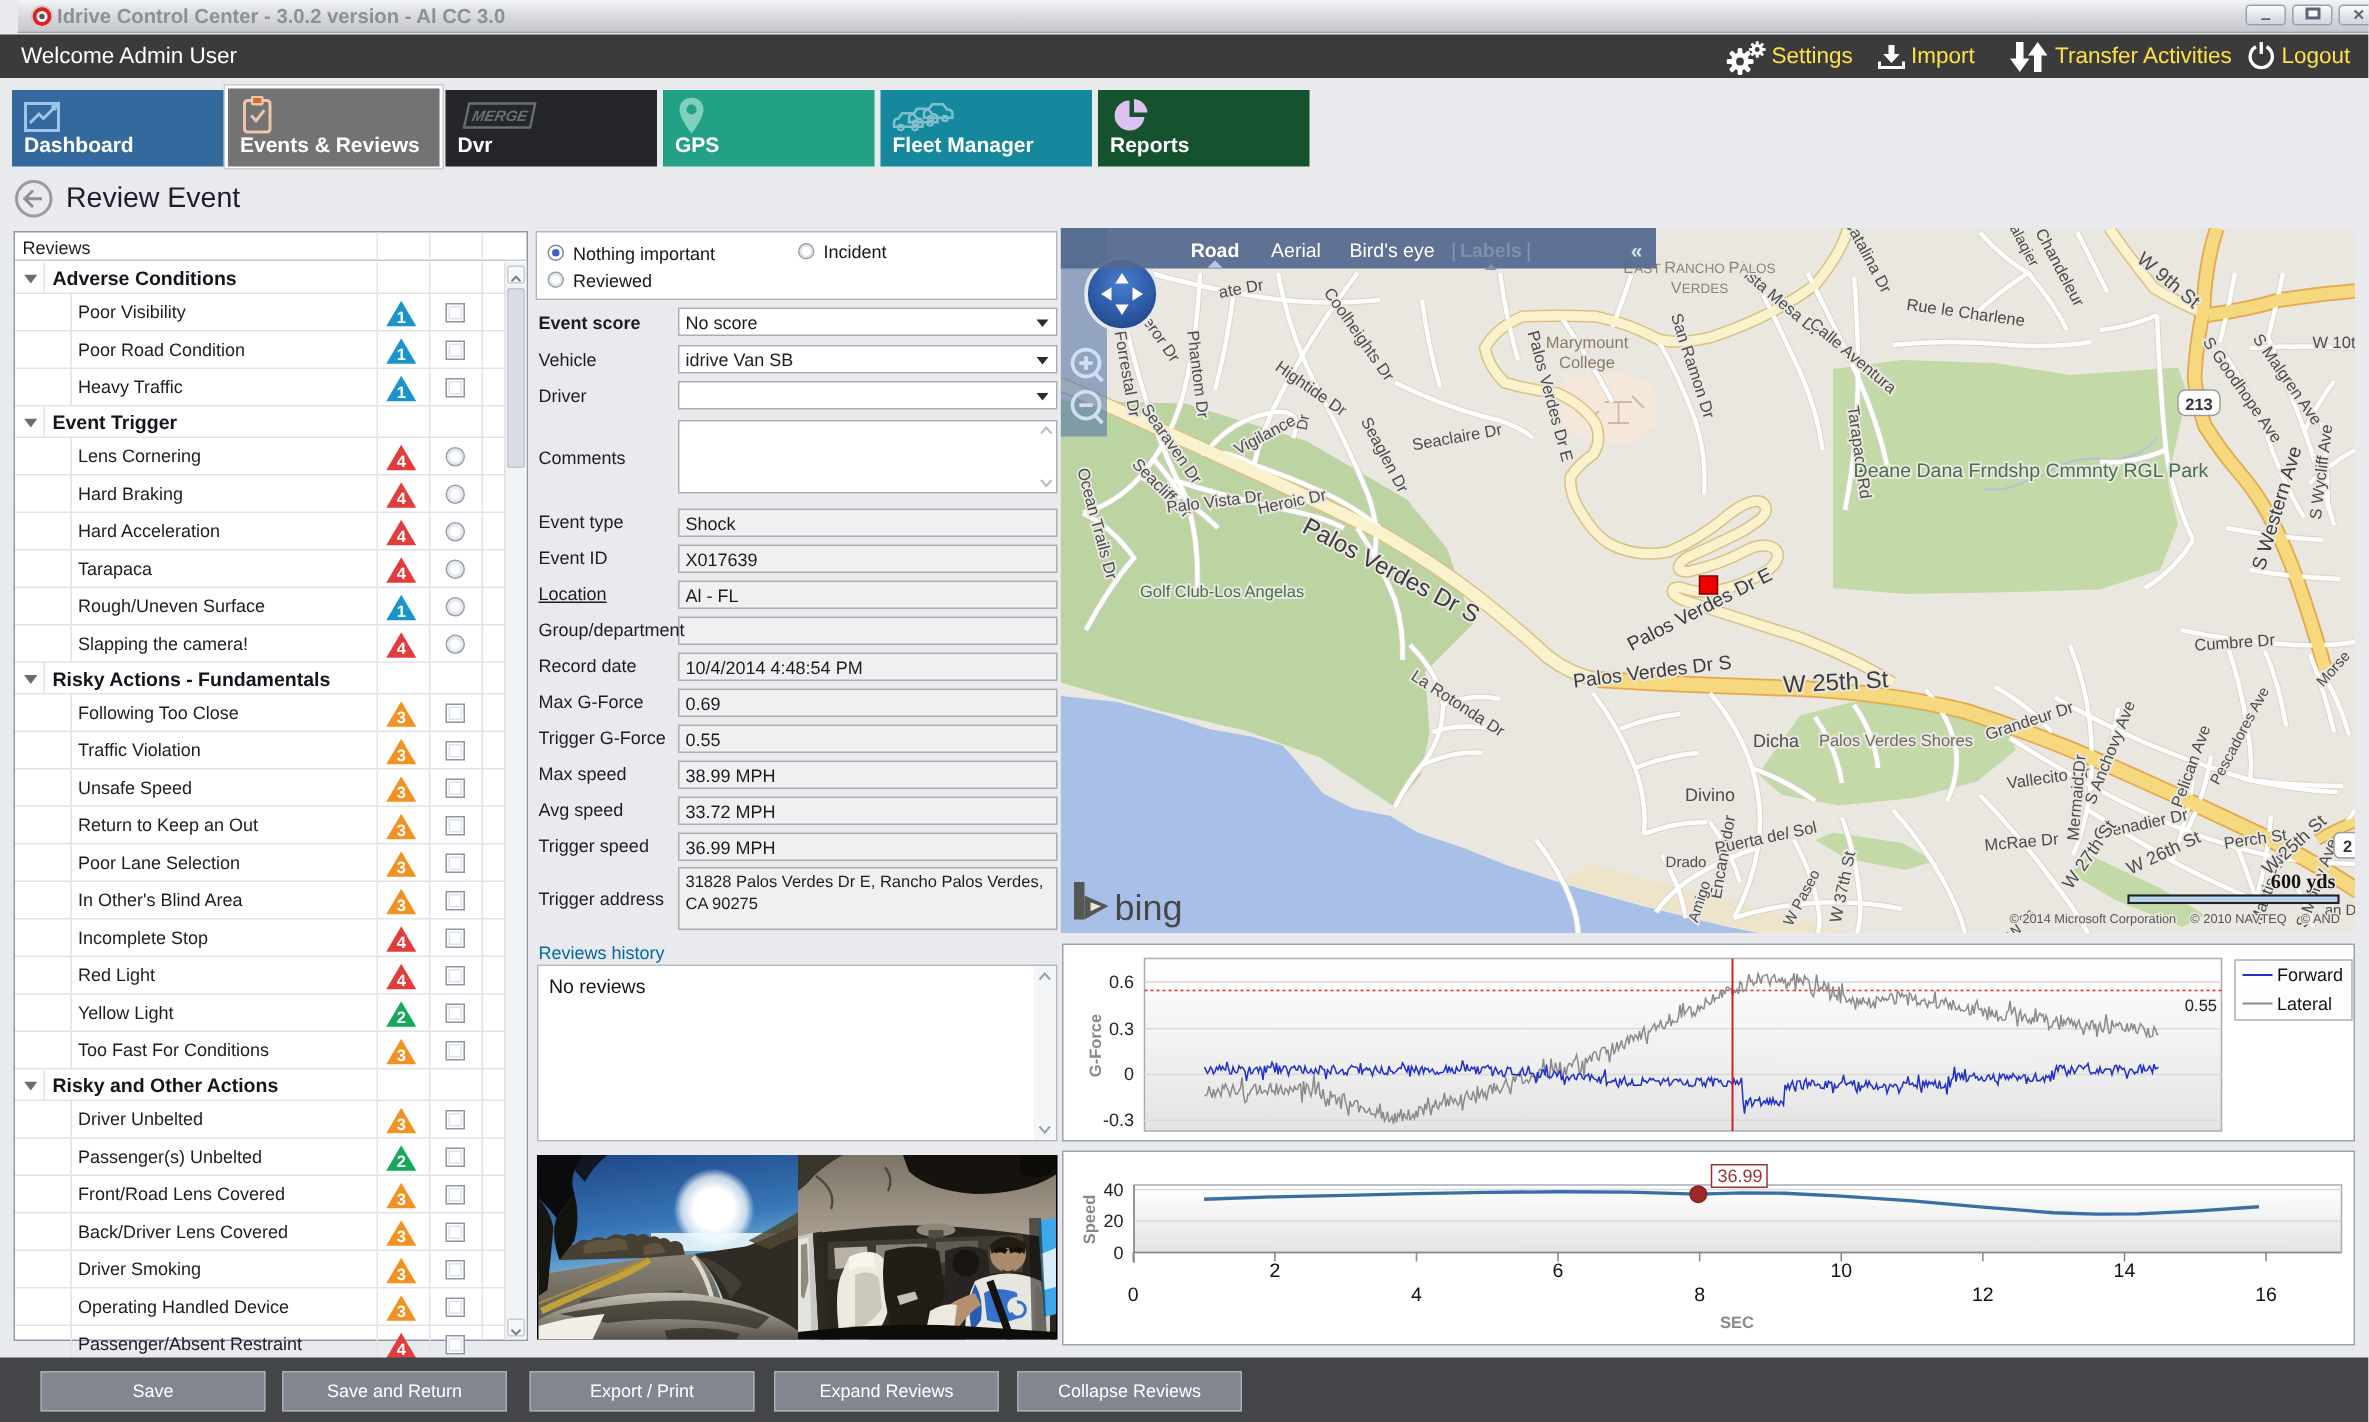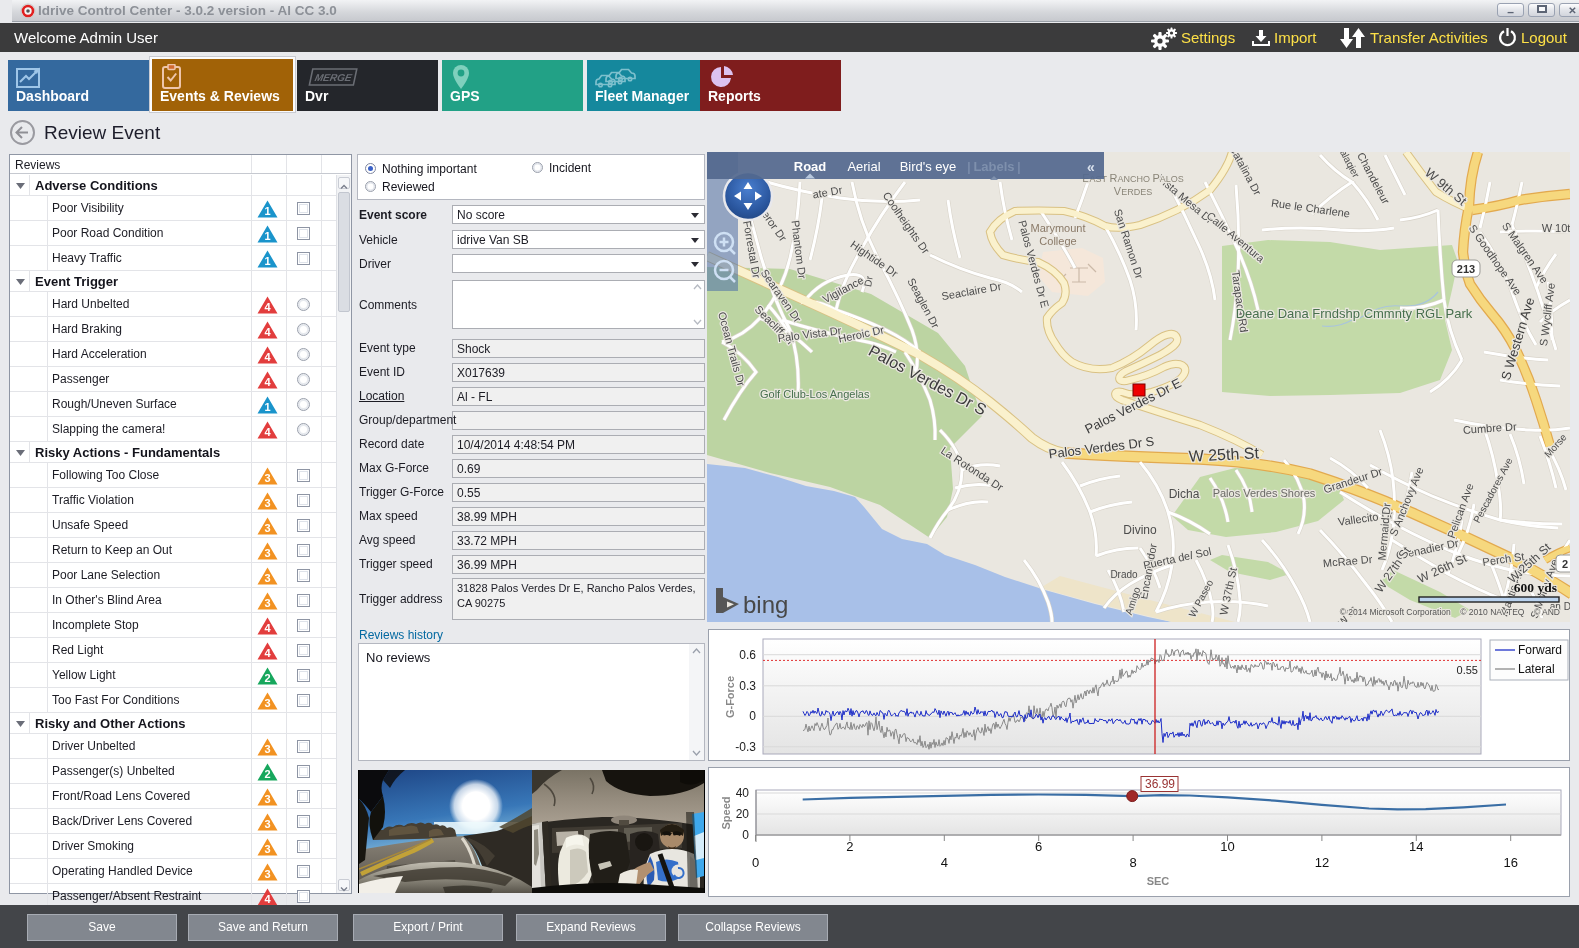--- a/index.html
+++ b/index.html
@@ -113,21 +113,21 @@
 <div id="tabsel"></div>
 <div class="tab" style="left:8px;background:#34699e">
   <svg class="abs" style="left:8px;top:6px" width="26" height="24" viewBox="0 0 26 24">
     <rect x="1" y="3" width="22" height="18" fill="none" stroke="#9fc6e8" stroke-width="2"></rect>
     <path d="M4 16 l6 -6 3 3 8 -8" fill="none" stroke="#9fc6e8" stroke-width="2"></path>
     <path d="M21 2 l3 0 0 3 z" fill="#9fc6e8"></path>
       <path d="M17.5 5 l6.5 -3.5 -3 6.5 z" fill="#9fc6e8"></path>
   </svg>
   <div class="lbl">Dashboard</div>
 </div>
-<div class="tab" style="left:152px;top:59px;height:52px;background:#a16207">
+<div class="tab" style="left:152px;top:59px;height:52px;background:#737373">
   <svg class="abs" style="left:9px;top:5px" width="22" height="26" viewBox="0 0 22 26">
     <rect x="2" y="3" width="17" height="21" rx="2" fill="none" stroke="#eec5ab" stroke-width="2"></rect>
     <rect x="7" y="0.5" width="7" height="5" rx="1" fill="#d2692f" stroke="#eec5ab" stroke-width="1.6"></rect>
     <path d="M6.5 13 l3.2 3.5 5.5 -7" fill="none" stroke="#eec5ab" stroke-width="2"></path>
   </svg>
   <div class="lbl">Events &amp; Reviews</div>
 </div>
 <div class="tab" style="left:297px;background:#24262b">
   <svg class="abs" style="left:10px;top:8px" width="52" height="20" viewBox="0 0 52 20">
     <g transform="skewX(-12)">
@@ -152,21 +152,21 @@
     <circle cx="5.5" cy="12" r="1.8" fill="none" stroke="#7ec0cd" stroke-width="1.5"></circle>
     <circle cx="15" cy="12" r="1.8" fill="none" stroke="#7ec0cd" stroke-width="1.5"></circle>
         </g>
       </defs>
     <use href="#car" x="20" y="0"></use>
     <use href="#car" x="10" y="3"></use>
     <use href="#car" x="0" y="6"></use>
   </svg>
   <div class="lbl">Fleet Manager</div>
 </div>
-<div class="tab" style="left:700px;background:#7f1d1d">
+<div class="tab" style="left:732px;background:#14532d">
   <svg class="abs" style="left:10px;top:6px" width="24" height="24" viewBox="0 0 24 24">
     <path d="M11 1 a10 10 0 1 0 10 11 l-10 0 z" fill="#dcc2f0"></path>
     <path d="M14 0 a10 10 0 0 1 9 9 l-9 0 z" fill="#dcc2f0"></path>
   </svg>
   <div class="lbl">Reports</div>
 </div>
 
 <div id="backcirc">
   <svg width="21" height="21" viewBox="0 0 21 21">
       <path d="M16 10.5 H5 M10 5 l-5.5 5.5 5.5 5.5" fill="none" stroke="#8f8f95" stroke-width="2"></path>
@@ -227,21 +227,21 @@
       <svg class="abs" style="left:6px;top:8px" width="9" height="6" viewBox="0 0 9 6">
         <path d="M0 0 h9 l-4.5 6z" fill="#6a6d78"></path>
       </svg>
       <div class="abs" style="left:19px;top:0;bottom:0;width:1px;background:#e3e4e8"></div>
       <div class="abs" style="left:25px;top:3px;font-size:13px;font-weight:bold;color:#14141c">Event Trigger</div>
       <div class="gridv" style="left:241px"></div>
       <div class="gridv" style="left:276px"></div>
     </div>
 <div class="abs" style="left:0;top:137px;width:328px;height:25px;border-bottom:1px solid #e3e4e8">
       <div class="abs" style="left:37px;top:0;bottom:0;width:1px;background:#e3e4e8"></div>
-      <div class="abs" style="left:42px;top:5px;font-size:12px;color:#1c1c24">Hard Unbelted</div>
+      <div class="abs" style="left:42px;top:5px;font-size:12px;color:#1c1c24">Lens Cornering</div>
       <div class="gridv" style="left:241px"></div>
       <div class="gridv" style="left:276px"></div>
       <svg class="abs" style="left:247px;top:4px" width="21" height="18" viewBox="0 0 21 18">
         <path d="M10.5 0.5 L20.5 17.5 H0.5 Z" fill="#e23d3d"></path>
         <text x="10.5" y="15" text-anchor="middle" font-size="11" font-weight="bold" fill="#fff" font-family="Liberation Sans">4</text>
       </svg>
       <div class="abs" style="left:287px;top:6px;width:13px;height:13px;border:1px solid #9aa0ac;border-radius:50%;background:#fff;box-shadow:inset 0 0 0 2px #e6e9ee"></div>
     </div>
 <div class="abs" style="left:0;top:162px;width:328px;height:25px;border-bottom:1px solid #e3e4e8">
       <div class="abs" style="left:37px;top:0;bottom:0;width:1px;background:#e3e4e8"></div>
@@ -260,21 +260,21 @@
       <div class="gridv" style="left:241px"></div>
       <div class="gridv" style="left:276px"></div>
       <svg class="abs" style="left:247px;top:4px" width="21" height="18" viewBox="0 0 21 18">
         <path d="M10.5 0.5 L20.5 17.5 H0.5 Z" fill="#e23d3d"></path>
         <text x="10.5" y="15" text-anchor="middle" font-size="11" font-weight="bold" fill="#fff" font-family="Liberation Sans">4</text>
       </svg>
       <div class="abs" style="left:287px;top:6px;width:13px;height:13px;border:1px solid #9aa0ac;border-radius:50%;background:#fff;box-shadow:inset 0 0 0 2px #e6e9ee"></div>
     </div>
 <div class="abs" style="left:0;top:212px;width:328px;height:25px;border-bottom:1px solid #e3e4e8">
       <div class="abs" style="left:37px;top:0;bottom:0;width:1px;background:#e3e4e8"></div>
-      <div class="abs" style="left:42px;top:5px;font-size:12px;color:#1c1c24">Passenger</div>
+      <div class="abs" style="left:42px;top:5px;font-size:12px;color:#1c1c24">Tarapaca</div>
       <div class="gridv" style="left:241px"></div>
       <div class="gridv" style="left:276px"></div>
       <svg class="abs" style="left:247px;top:4px" width="21" height="18" viewBox="0 0 21 18">
         <path d="M10.5 0.5 L20.5 17.5 H0.5 Z" fill="#e23d3d"></path>
         <text x="10.5" y="15" text-anchor="middle" font-size="11" font-weight="bold" fill="#fff" font-family="Liberation Sans">4</text>
       </svg>
       <div class="abs" style="left:287px;top:6px;width:13px;height:13px;border:1px solid #9aa0ac;border-radius:50%;background:#fff;box-shadow:inset 0 0 0 2px #e6e9ee"></div>
     </div>
 <div class="abs" style="left:0;top:237px;width:328px;height:25px;border-bottom:1px solid #e3e4e8">
       <div class="abs" style="left:37px;top:0;bottom:0;width:1px;background:#e3e4e8"></div>

